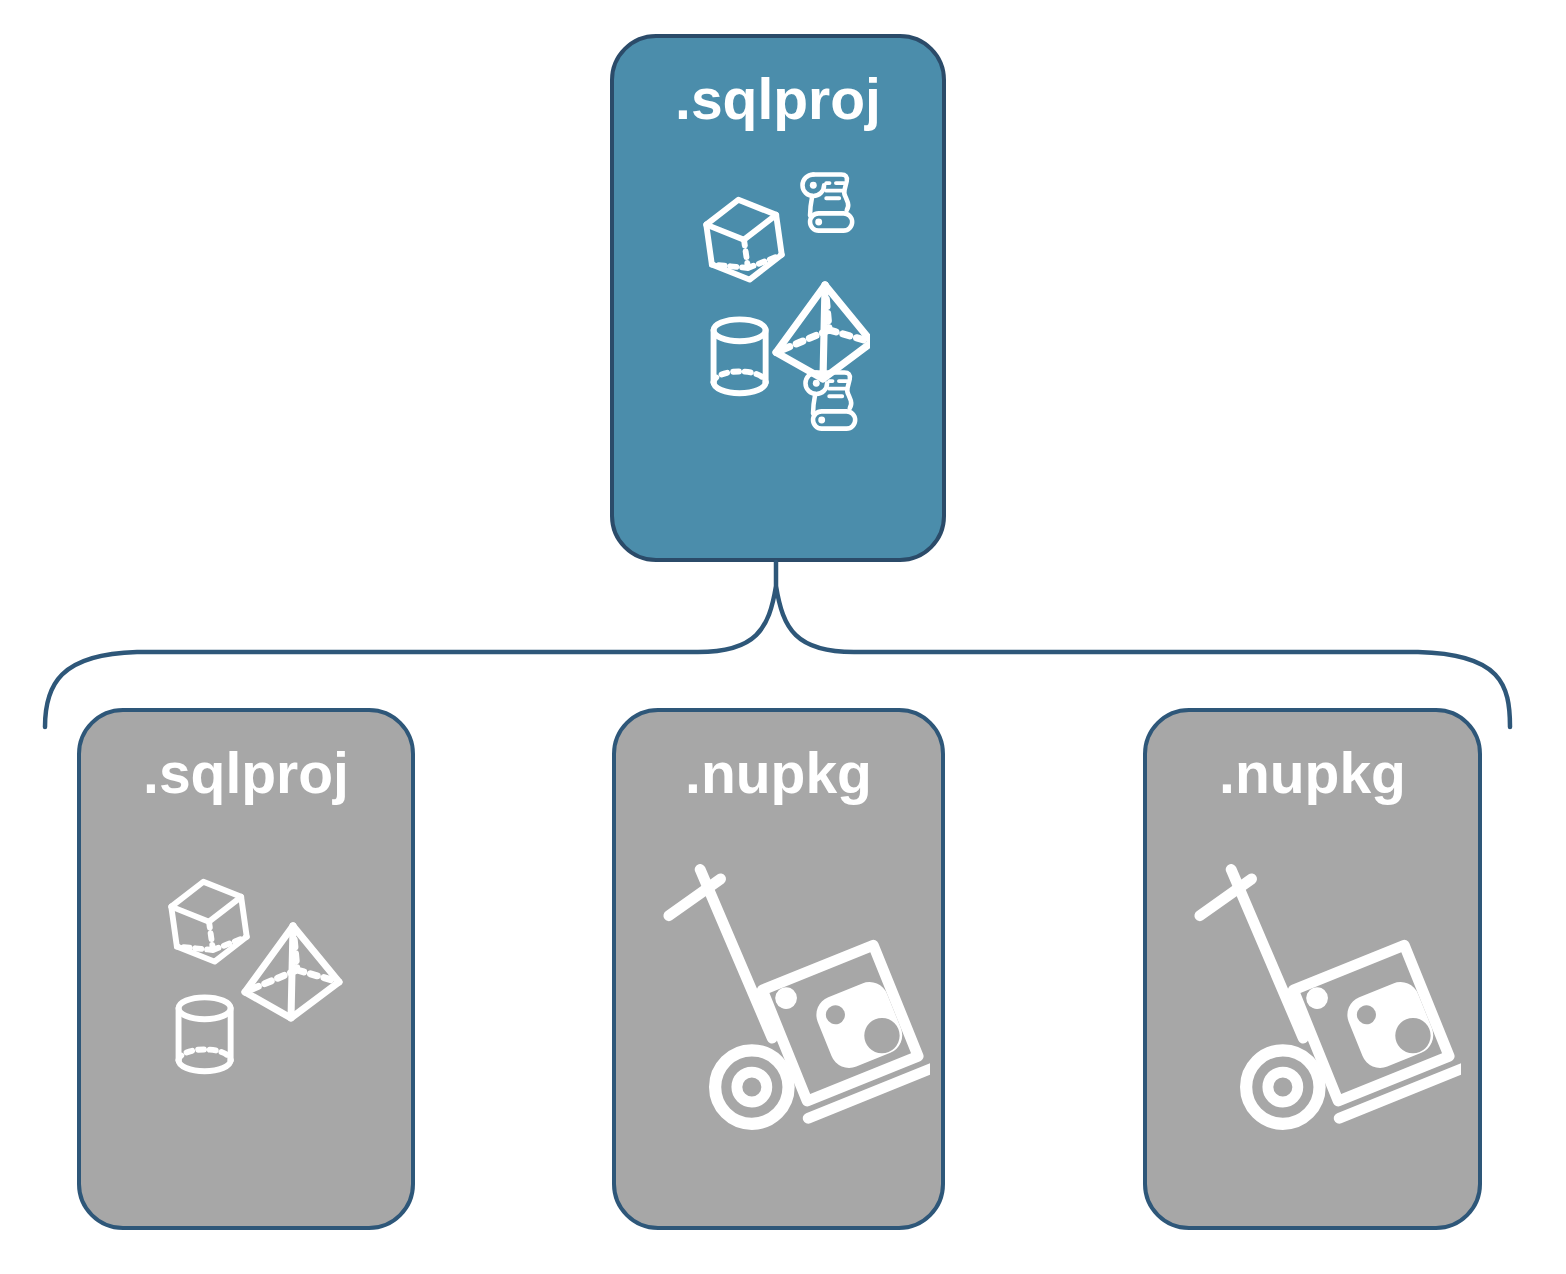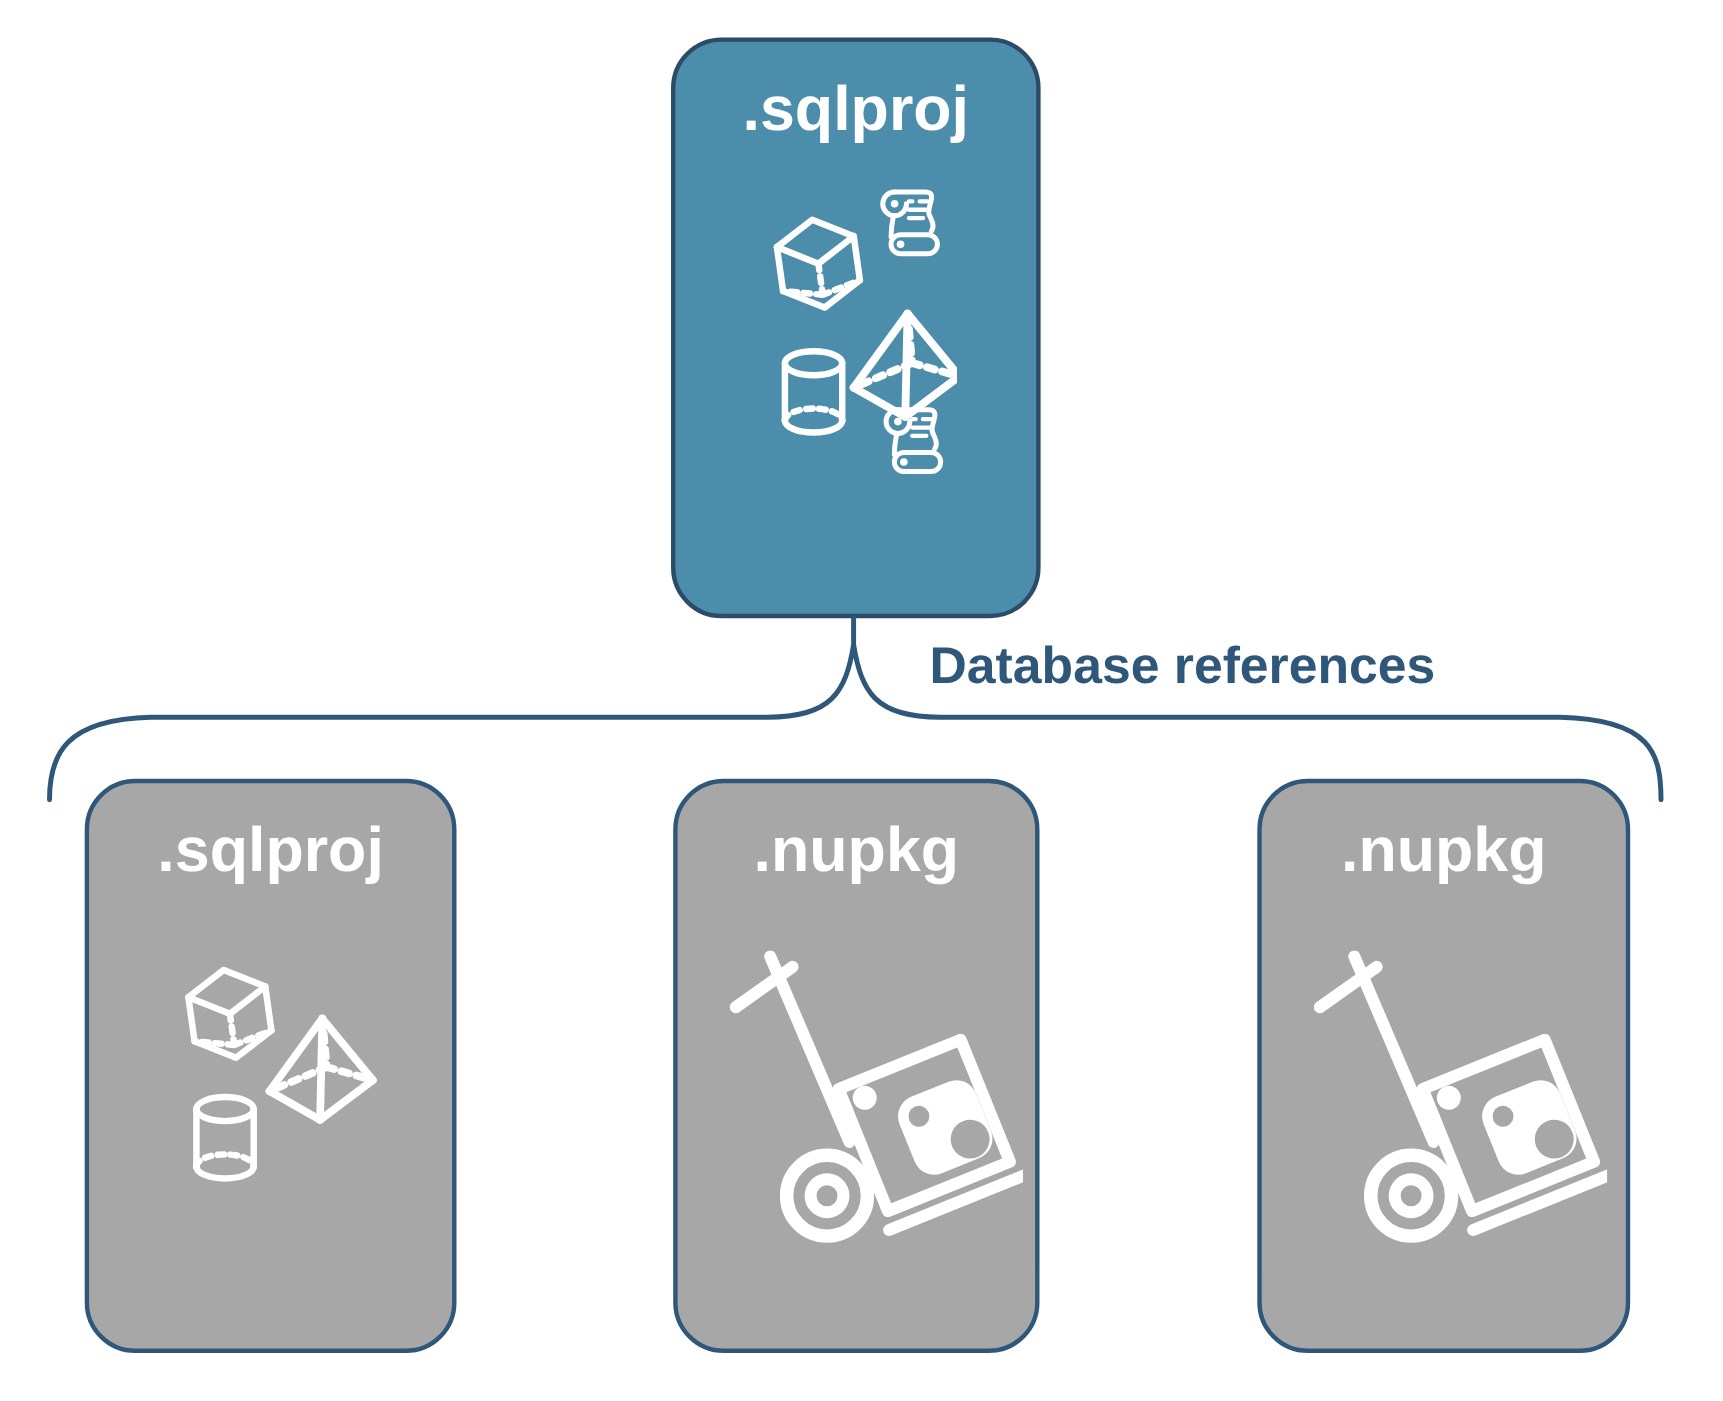--- a/index.html
+++ b/index.html
@@ -76,21 +76,20 @@
         <circle cx="21" cy="50" r="3.2" fill="#FFFFFF" stroke="none"></circle>
         <path d="M28 14 L31 14 M37 14 L44 14 M28 21 L43 21 M28 28 L40 28" stroke-width="3.6"></path>
       </g>
     </svg>
   </div>
 
   <svg class="brace-svg" width="1566" height="1274" viewBox="0 0 1566 1274" fill="none">
     <path d="M45 727 C45 685 60 654 137 652 L698 652 C756 652 769 629 776 586 C783 629 796 652 854 652 L1418 652 C1501 654 1510 685 1510 727 M776 586 L776 562" stroke="#2E5779" stroke-width="4.5" stroke-linecap="round" stroke-linejoin="round"></path>
   </svg>
 
-  <div class="edge-label">Database references</div>
 
   <div class="node node-child" id="child-1">
     <div class="node-title">.sqlproj</div>
     <svg class="icon-svg svg-child-shapes" width="178" height="202" viewBox="0 0 178 202" fill="none" stroke="#FFFFFF" stroke-linecap="round" stroke-linejoin="round">
       <g transform="translate(0,0) scale(0.84)" stroke-width="7">
         <g transform="rotate(-8 50 52)">
           <path d="M50 4 L92 28 L92 76 L50 100 L8 76 L8 28 Z"></path>
           <path d="M8 28 L50 52 L92 28"></path>
           <path stroke-dasharray="7 7" d="M50 52 L50 86 M50 86 L8 76 M50 86 L92 76"></path>
         </g>

